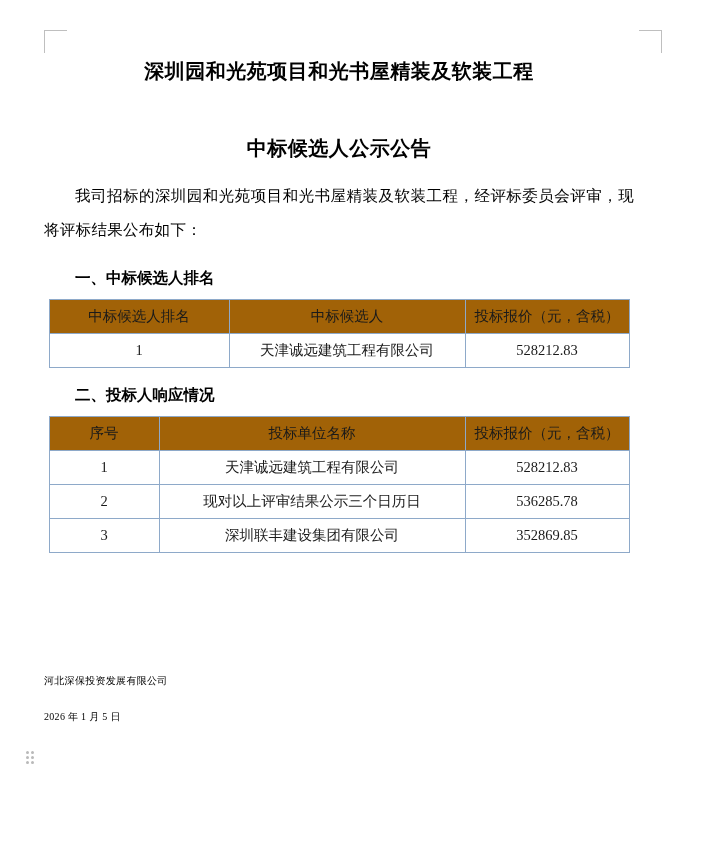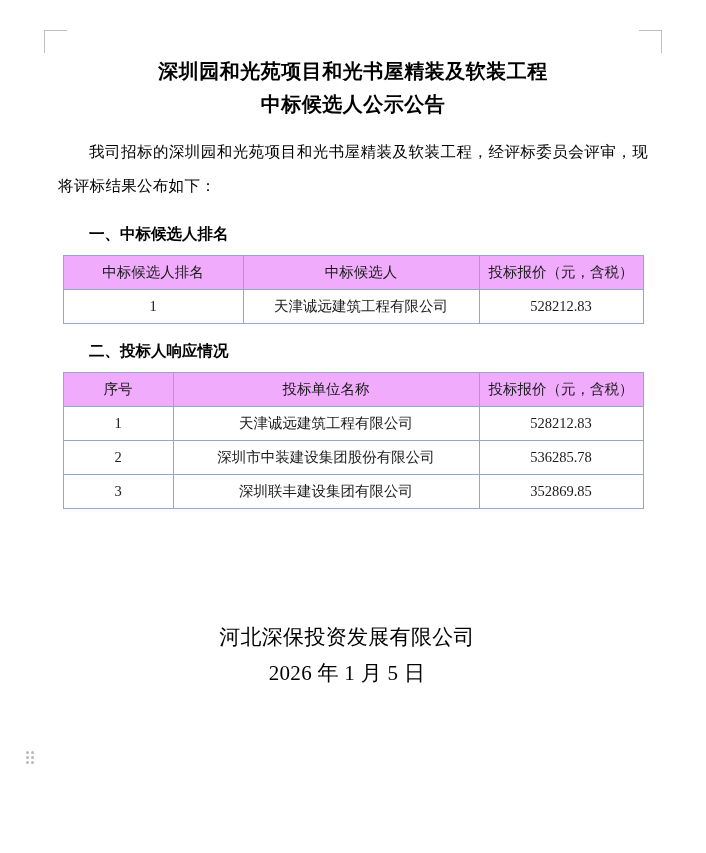--- a/index.html
+++ b/index.html
@@ -29,34 +29,34 @@
     height: 22px;
     border-color: #bfbfbf;
     border-style: solid;
     border-width: 0;
   }
   .crop.tl { left: 44px;  top: 30px;  border-left-width: 1px;  border-top-width: 1px; }
   .crop.tr { right: 44px; top: 30px;  border-right-width: 1px; border-top-width: 1px; }
 
   .content {
     position: absolute;
-    left: 58px;
+    left: 44px;
     top: 55px;
     width: 590px;
   }
 
   .title {
     text-align: center;
     font-weight: bold;
     font-size: 20px;
     line-height: 33px;
     letter-spacing: 0.5px;
     color: #000;
   }
-  .title .line2 { display: block; }
+  .title .line2 { display: block; margin-top: 44px; }
 
   .para {
     font-size: 15.5px;
     line-height: 34px;
     text-align: justify;
     letter-spacing: 0.3px;
     margin-top: 14px;
   }
   .para.indent { text-indent: 2em; }
 
@@ -78,21 +78,21 @@
   table.doc-table th,
   table.doc-table td {
     border: 1px solid #8ea9c9;
     text-align: center;
     font-size: 14.5px;
     height: 33px;
     color: #1a1a1a;
     padding: 0 4px;
   }
   table.doc-table th {
-    background: #f0abfc;
+    background: #a16207;
     font-weight: normal;
   }
   table.doc-table td {
     background: #ffffff;
   }
 
   
   .t1 col.c1 { width: 180px; }
   .t1 col.c2 { width: 236px; }
   .t1 col.c3 { width: 164px; }
@@ -106,22 +106,22 @@
   .closing {
     font-size: 15.5px;
     line-height: 36px;
     text-indent: 2em;
     letter-spacing: 0.3px;
   }
   .closing.noindent { text-indent: 2em; }
 
   .signature {
     margin-top: 48px;
-    text-align: center;
-    font-size: 21px;
+    text-align: left;
+    font-size: 10px;
     line-height: 36px;
     padding-right: 12px;
     letter-spacing: 0.3px;
   }
 
   .drag-handle {
     position: absolute;
     left: 26px;
     bottom: 88px;
     width: 10px;
@@ -196,21 +196,21 @@
         </tr>
       </thead>
       <tbody>
         <tr>
           <td>1</td>
           <td>天津诚远建筑工程有限公司</td>
           <td>528212.83</td>
         </tr>
         <tr>
           <td>2</td>
-          <td>深圳市中装建设集团股份有限公司</td>
+          <td>现对以上评审结果公示三个日历日</td>
           <td>536285.78</td>
         </tr>
         <tr>
           <td>3</td>
           <td>深圳联丰建设集团有限公司</td>
           <td>352869.85</td>
         </tr>
       </tbody>
     </table>
 

